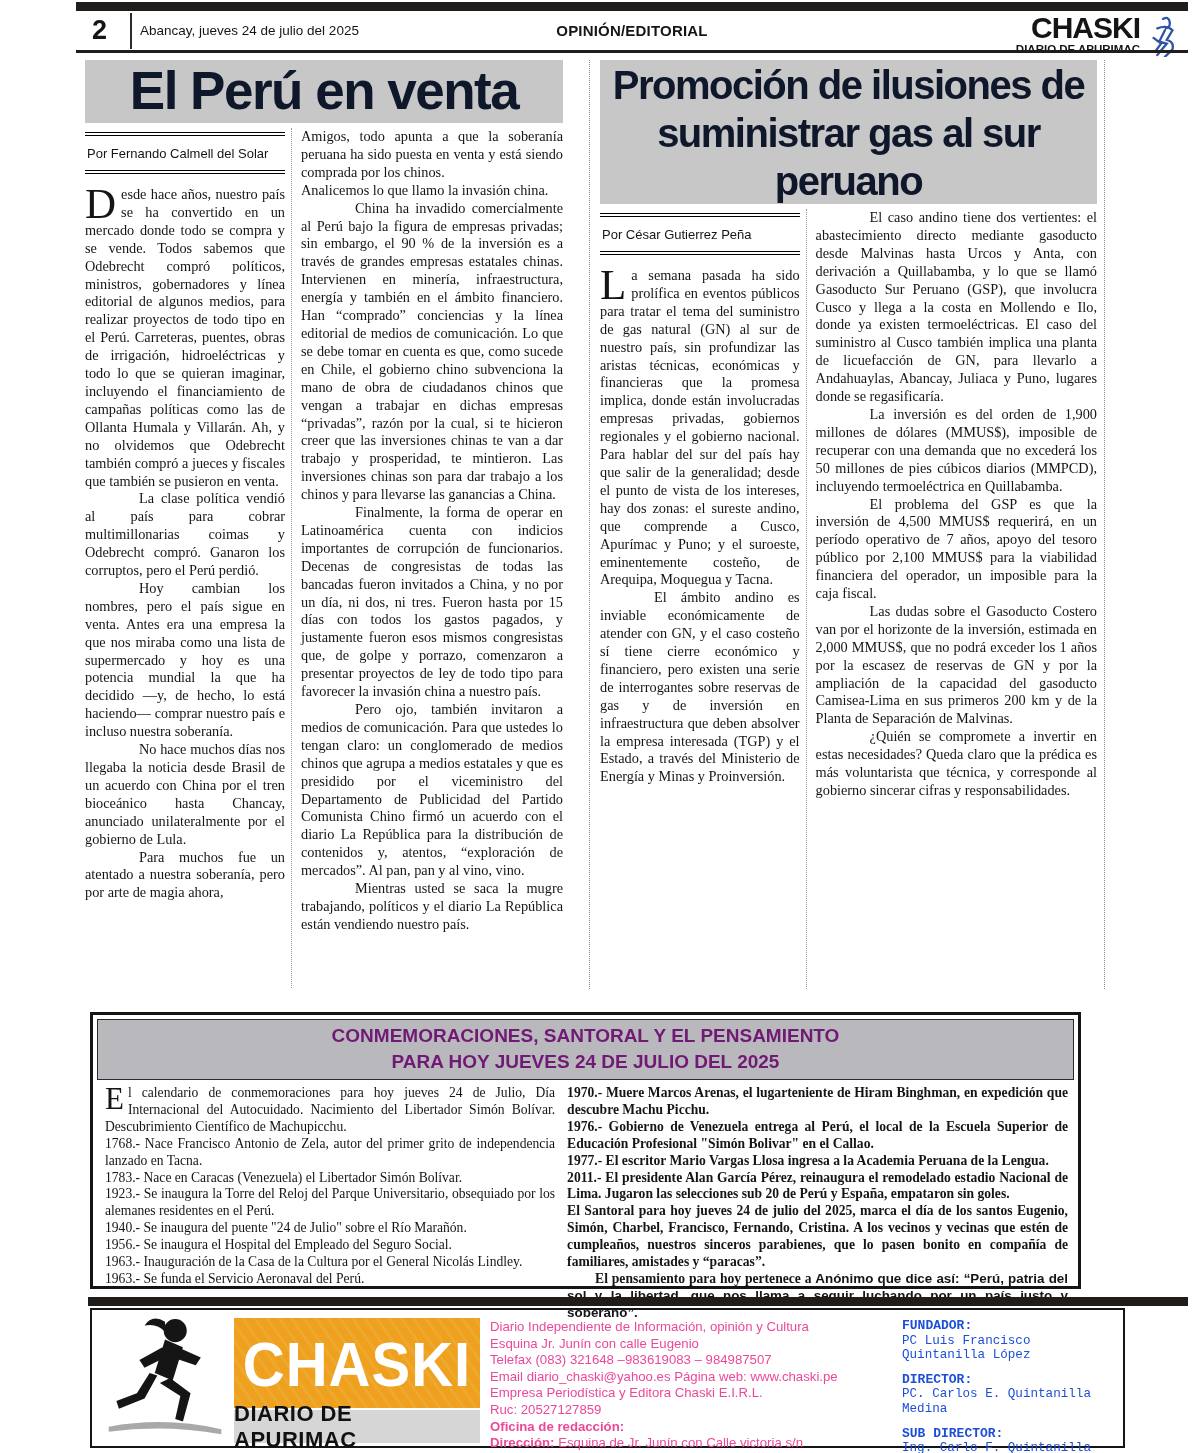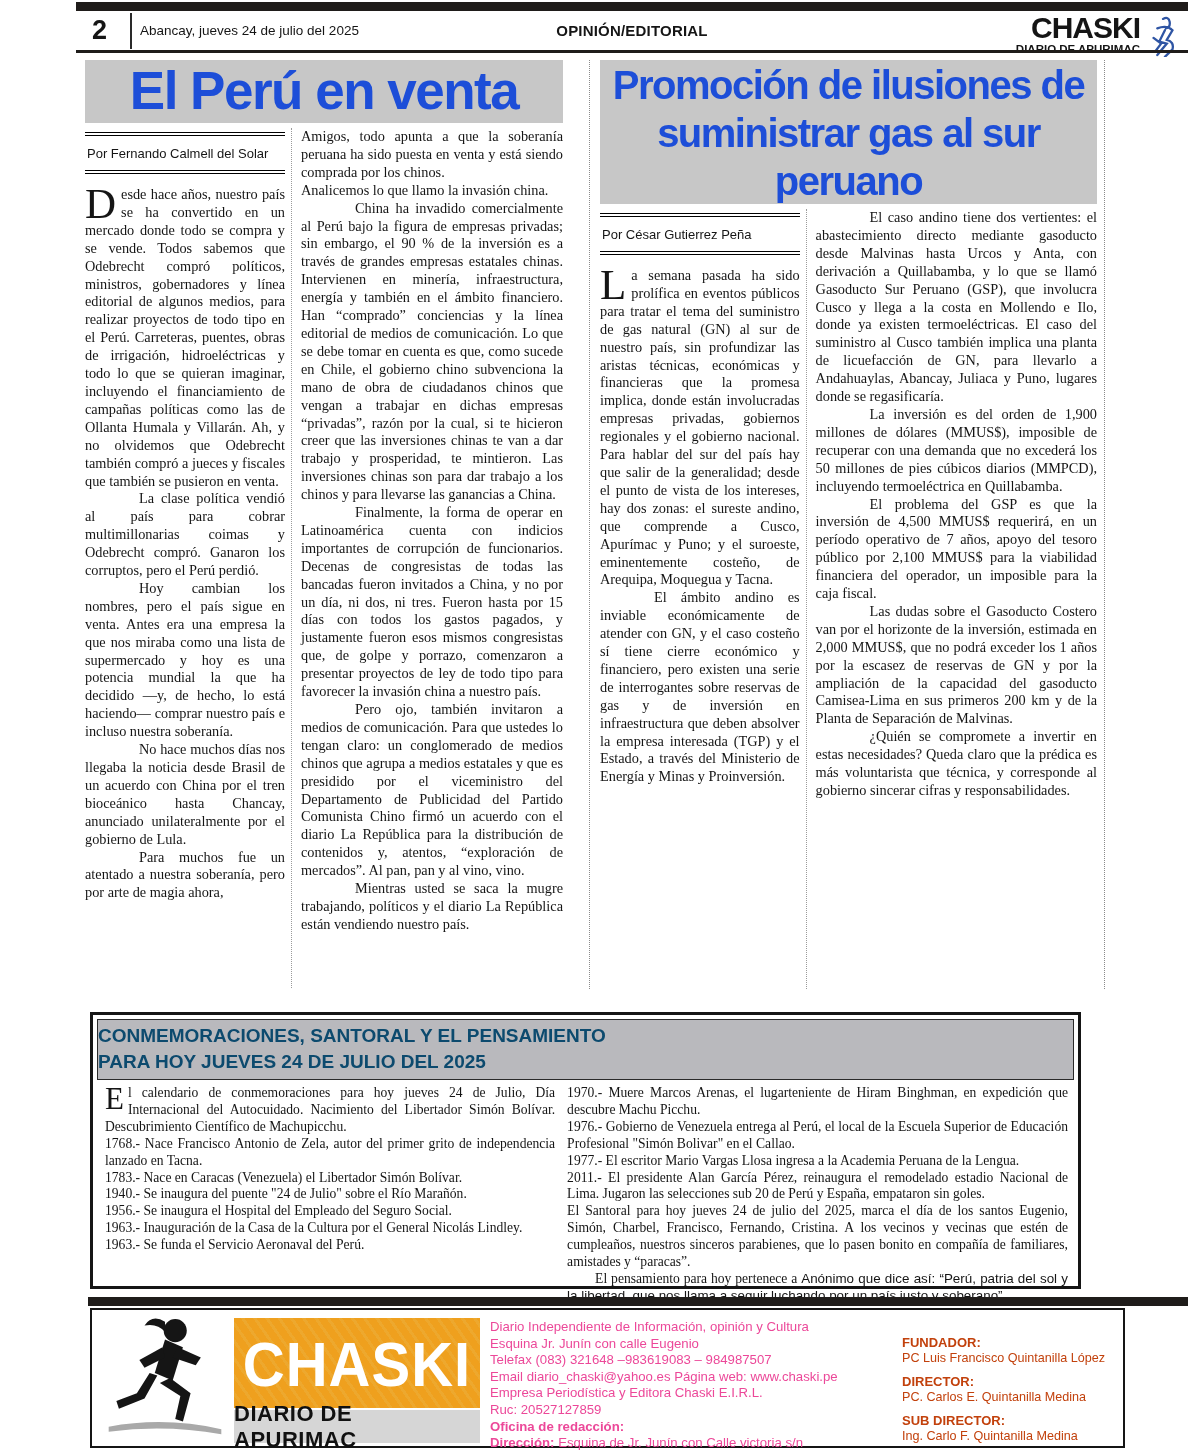--- a/index.html
+++ b/index.html
@@ -21,46 +21,46 @@
   .brand-sub { font-size:11.5px; font-weight:bold; margin-top:1px; }
   .brand-logo { position:absolute; right:6px; top:2px; width:38px; height:42px; }
   .header-bottom-rule { position:absolute; left:76px; top:50px; width:1112px; height:3px; background:#1f1c1a; }
 
   
   .articles { position:absolute; left:85px; top:60px; width:1000px; height:932px; }
   .article { position:absolute; top:0; }
   .article-1 { left:0; width:478px; }
   .article-2 { left:504px; width:600px; border-left:1px dotted #8a8a8a; padding-left:10px; }
   .a2-inner { width:505px; border-right:1px dotted #8a8a8a; padding-right:7px; }
-  .art-title { background:#c7c7c7; text-align:center; color:#1d4ed8;
+  .art-title { background:#c7c7c7; text-align:center; color:#0f172a;
     font-family:"Liberation Sans", sans-serif; font-weight:bold; }
   .t1 { height:63px; line-height:62px; font-size:53px; letter-spacing:-1.5px; }
   .t2 { height:144px; line-height:48px; font-size:40px; letter-spacing:-1.5px; padding-top:1px; }
   .cols { display:flex; margin-top:5px; }
   .cols > div { overflow:hidden; }
   .a1-c1 { width:200px; height:860px; }
   .a1-c2 { width:272px; height:860px; margin-left:6px; border-left:1px dotted #9a9a9a; padding-left:9px; }
   .a2-c1 { width:200px; height:780px; }
   .a2-c2 { width:292px; height:780px; margin-left:6px; border-left:1px dotted #9a9a9a; padding-left:9px; }
   .byline-block { border-top:4px double #000; border-bottom:4px double #000;
     padding:10px 2px 9px; margin:4px 0 12px;
     font-family:"Liberation Sans", sans-serif; font-size:13px; }
   .para { font-size:14.3px; line-height:17.9px; text-align:justify; }
   .para.indent { text-indent:54px; }
   .dropcap { float:left; font-size:43px; line-height:33px; padding:1px 5px 0 0; font-family:"Liberation Serif", serif; }
   .dropcap:empty { display:none; }
 
   
   .cbox { position:absolute; left:90px; top:1012px; width:991px; height:277px; border:3px solid #151515; }
-  .cbox-header { margin:4px 4px 2px; background:#b9b9bd; border:1px solid #2a2a2a; text-align:left;
+  .cbox-header { margin:4px 4px 2px; background:#b9b9bd; border:1px solid #2a2a2a; text-align:center;
     font-family:"Liberation Sans", sans-serif; font-weight:bold; font-size:19px; line-height:26px;
-    padding:3px 0 4px; color:#0c4a6e; }
+    padding:3px 0 4px; color:#701a75; }
   .cbox-body { display:flex; padding:3px 10px 0 12px; }
   .cbox-left { width:452px; }
-  .cbox-right { width:515px; padding-left:12px; }
+  .cbox-right { width:515px; padding-left:12px;font-weight:bold; }
   .box-para { font-size:13.6px; line-height:16.9px; text-align:justify; }
   .box-para.indent { text-indent:28px; }
   .box-para .bdrop { float:left; font-size:31px; line-height:25px; padding:1px 4px 0 0; }
   .box-para .bdrop:empty { display:none; }
   .sans-quote { font-family:"Liberation Sans", sans-serif; font-size:13.4px; }
 
   
   .mh-bar { position:absolute; left:88px; top:1297px; width:1100px; height:9px; background:#1f1c1a; }
   .mbox { position:absolute; left:90px; top:1308px; width:1035px; height:140px; border:2px solid #151515; display:flex; }
   .m-logo { width:392px; position:relative; flex:none; }
@@ -68,22 +68,22 @@
   .logo-orange { position:absolute; left:142px; top:8px; width:246px; height:90px;
     background:repeating-linear-gradient(55deg, #efa01e 0 7px, #eda82e 7px 10px);
     display:flex; align-items:center; justify-content:center; }
   .logo-text { font-family:"Liberation Sans", sans-serif; font-weight:bold; font-size:58px;
     color:#fff; letter-spacing:1px; transform:scaleY(1.08); }
   .logo-graystrip { position:absolute; left:142px; top:100px; width:246px; height:33px; background:#d6d6d6;
     display:flex; align-items:center; justify-content:center;
     font-family:"Liberation Sans", sans-serif; font-weight:bold; font-size:22px; letter-spacing:.5px; color:#111; }
   .m-info { width:408px; flex:none; padding:9px 4px 0 6px;
     font-family:"Liberation Sans", sans-serif; font-size:13.2px; line-height:16.6px; color:#ec4899; }
-  .m-staff { flex:1; padding:26px 4px 0 10px;
-    font-family:Liberation Sans, sans-serif; font-size:12.6px; line-height:14.6px; color:#c2410c; }
+  .m-staff { flex:1; padding:9px 4px 0 10px;
+    font-family:Liberation Mono, monospace; font-size:12.6px; line-height:14.6px; color:#1d4ed8; }
   .staff-item { margin-bottom:10px; }
   .staff-item b { display:block; font-size:13px; }
 </style>
 </head>
 <body>
 
 <div class="page">
 
   <div class="top-bar"></div>
   <div class="header-row">
@@ -163,20 +163,21 @@
     <div class="cbox-header">
       <div>CONMEMORACIONES, SANTORAL Y EL PENSAMIENTO</div>
       <div>PARA  HOY JUEVES 24 DE JULIO DEL 2025</div>
     </div>
     <div class="cbox-body">
       <div class="cbox-left">
 
       <p class="box-para"><span class="bdrop">E</span><span>l calendario de conmemoraciones para hoy jueves 24 de Julio, Día Internacional del Autocuidado. Nacimiento del Libertador Simón Bolívar. Descubrimiento Científico de Machupicchu.</span><span></span><span class="sans-quote"></span></p>
           <p class="box-para"><span>1768.- Nace Francisco Antonio de Zela, autor del primer grito de independencia lanzado en Tacna.</span><span></span><span class="sans-quote"></span></p>
           <p class="box-para"><span>1783.- Nace en Caracas (Venezuela) el Libertador Simón Bolívar.</span><span></span><span class="sans-quote"></span></p>
+          <p class="box-para"><span>1923.- Se inaugura la Torre del Reloj del Parque Universitario, obsequiado por los alemanes residentes en el Perú.</span><span></span><span class="sans-quote"></span></p>
           <p class="box-para"><span>1940.- Se inaugura del puente "24 de Julio" sobre el Río Marañón.</span><span></span><span class="sans-quote"></span></p>
           <p class="box-para"><span>1956.- Se inaugura el Hospital del Empleado del Seguro Social.</span><span></span><span class="sans-quote"></span></p>
           <p class="box-para"><span>1963.- Inauguración de la Casa de la Cultura por el General Nicolás Lindley.</span><span></span><span class="sans-quote"></span></p>
           <p class="box-para"><span>1963.- Se funda el Servicio Aeronaval del Perú.</span><span></span><span class="sans-quote"></span></p>
         </div>
       <div class="cbox-right">
 
       <p class="box-para"><span>1970.- Muere Marcos Arenas, el lugarteniente de Hiram Binghman, en expedición que descubre Machu Picchu.</span><span></span><span class="sans-quote"></span></p>
           <p class="box-para"><span>1976.- Gobierno de Venezuela entrega al Perú, el local de la Escuela Superior de Educación Profesional "Simón Bolivar" en el Callao.</span><span></span><span class="sans-quote"></span></p>
           <p class="box-para"><span>1977.- El escritor Mario Vargas Llosa ingresa a la Academia Peruana de la Lengua.</span><span></span><span class="sans-quote"></span></p>

